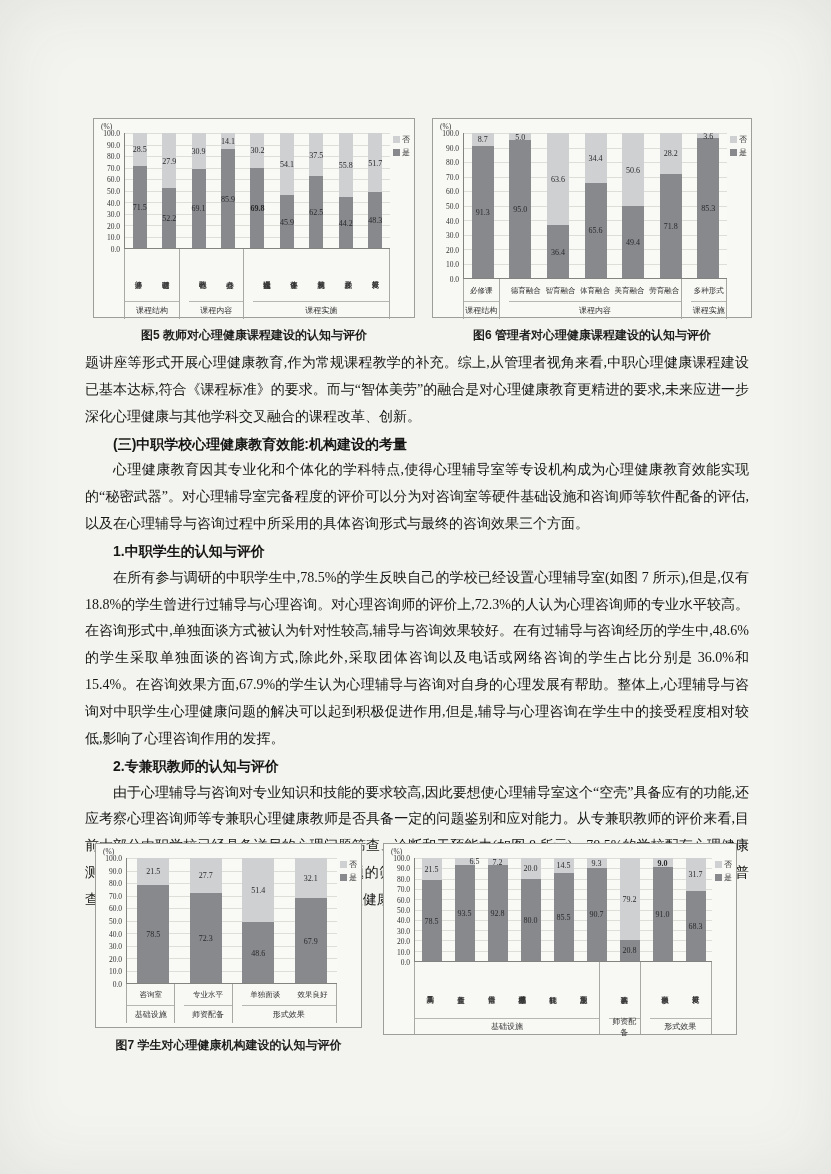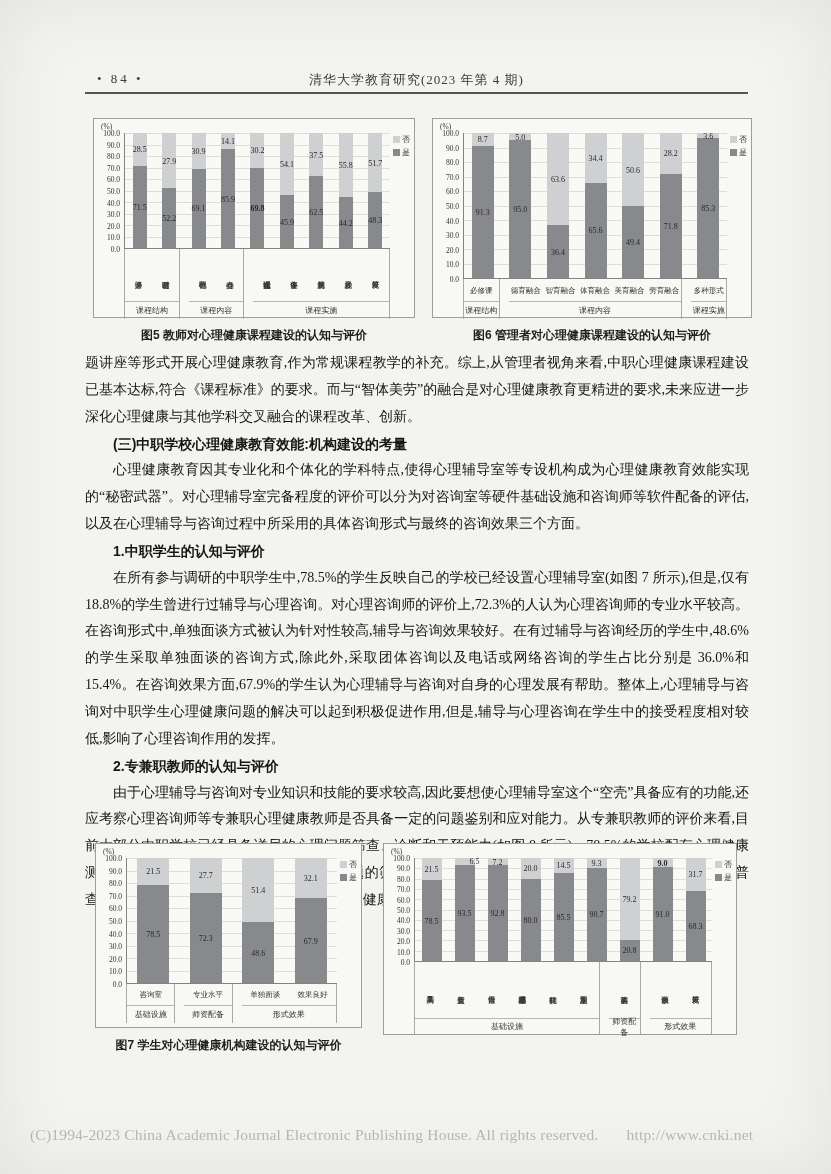--- a/index.html
+++ b/index.html
@@ -53,24 +53,20 @@
            font-family:"Liberation Sans","DejaVu Sans",sans-serif;}
   
   .footer{position:absolute;left:30px;top:1126px;font-size:15.5px;color:#b6b6b1;letter-spacing:0.2px;}
   .footer span{margin-right:28px;}
 </style>
 </head>
 <body>
 
 <div class="page">
 
-  <div class="header">
-    <span class="pageno">• 84 •</span>
-    <span class="jtitle">清华大学教育研究(2023 年第 4 期)</span>
-  </div>
 
   <figure class="fig" id="fig5">
     <div class="chart" style="height: 200px;">
         <div class="pct">(%)</div>
         <div class="plotRow" style="height: 116px;">
           <div class="yaxis">
             <span class="ytick" style="top: 0%;">100.0</span>
             <span class="ytick" style="top: 10%;">90.0</span>
             <span class="ytick" style="top: 20%;">80.0</span>
             <span class="ytick" style="top: 30%;">70.0</span>
@@ -638,17 +634,14 @@
               <div class="cat">
                 <span>效果良好</span>
               </div>
             </div>
             <div class="grouplabel" style="height: 15px;">形式效果</div>
           </div>
         </div>
       </div>
   </figure>
 
-  <div class="footer">
-    <span>(C)1994-2023 China Academic Journal Electronic Publishing House. All rights reserved.</span><span>http://www.cnki.net</span>
-  </div>
 
 </div>
 
 </body></html>

